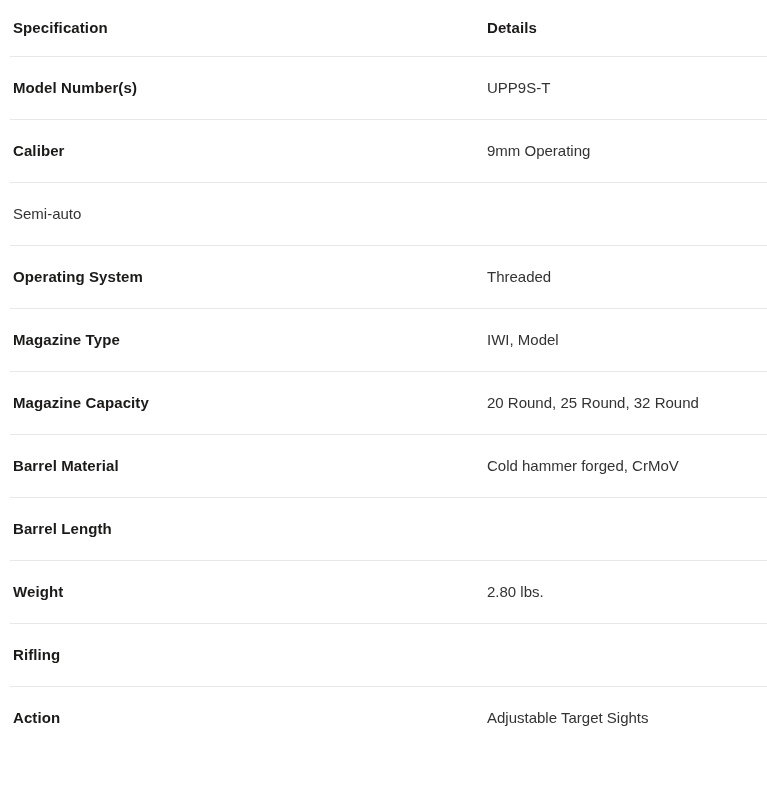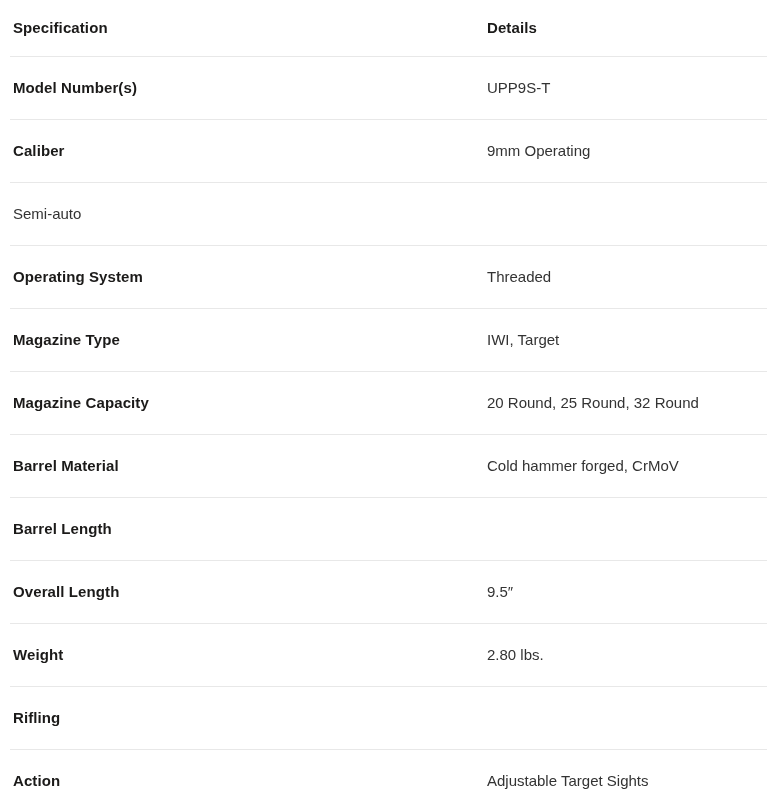--- a/index.html
+++ b/index.html
@@ -69,36 +69,32 @@
       </div>
       <div class="row">
         <div class="cell col-detail value">Semi-auto</div>
       </div>
       <div class="row">
         <div class="cell col-spec label">Operating System</div>
         <div class="cell col-detail value">Threaded</div>
       </div>
       <div class="row">
         <div class="cell col-spec label">Magazine Type</div>
-        <div class="cell col-detail value">IWI, Target</div>
+        <div class="cell col-detail value">IWI, Model</div>
       </div>
       <div class="row">
         <div class="cell col-spec label">Magazine Capacity</div>
         <div class="cell col-detail value">20 Round, 25 Round, 32 Round</div>
       </div>
       <div class="row">
         <div class="cell col-spec label">Barrel Material</div>
         <div class="cell col-detail value">Cold hammer forged, CrMoV</div>
       </div>
       <div class="row">
         <div class="cell col-spec label">Barrel Length</div>
-      </div>
-      <div class="row">
-        <div class="cell col-spec label">Overall Length</div>
-        <div class="cell col-detail value">9.5″</div>
       </div>
       <div class="row">
         <div class="cell col-spec label">Weight</div>
         <div class="cell col-detail value">2.80 lbs.</div>
       </div>
       <div class="row">
         <div class="cell col-spec label">Rifling</div>
       </div>
       <div class="row">
         <div class="cell col-spec label">Action</div>

